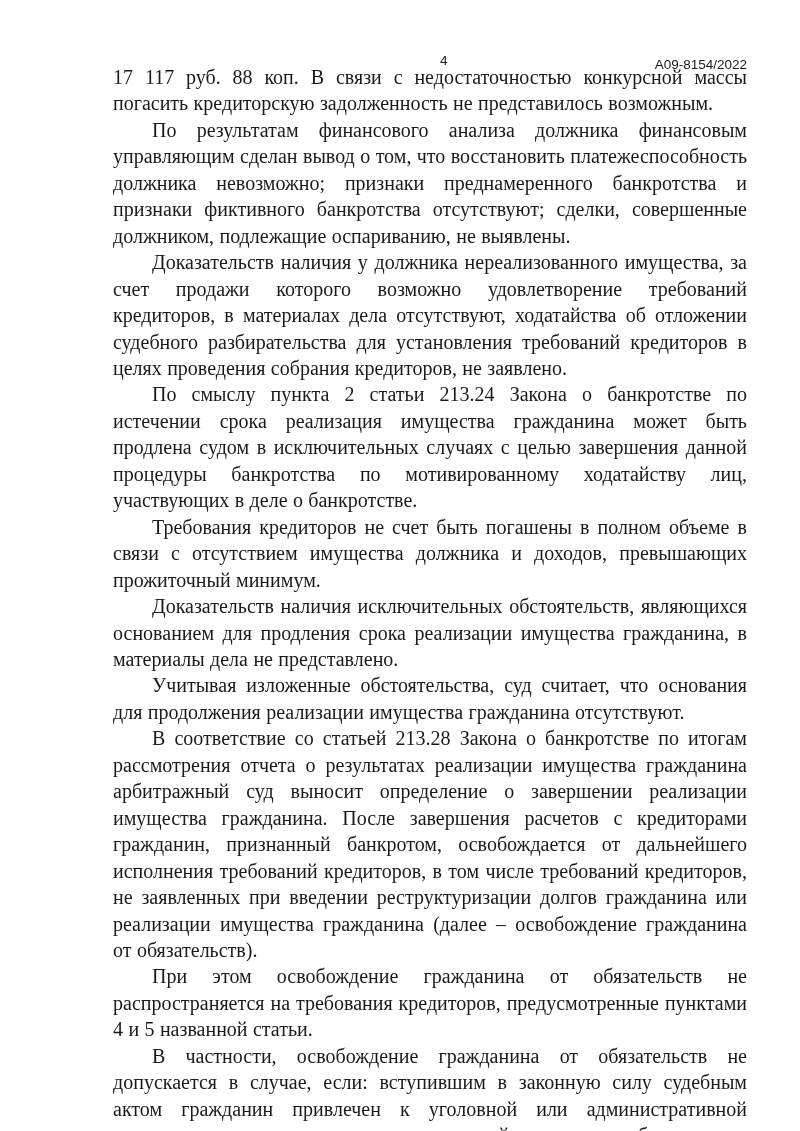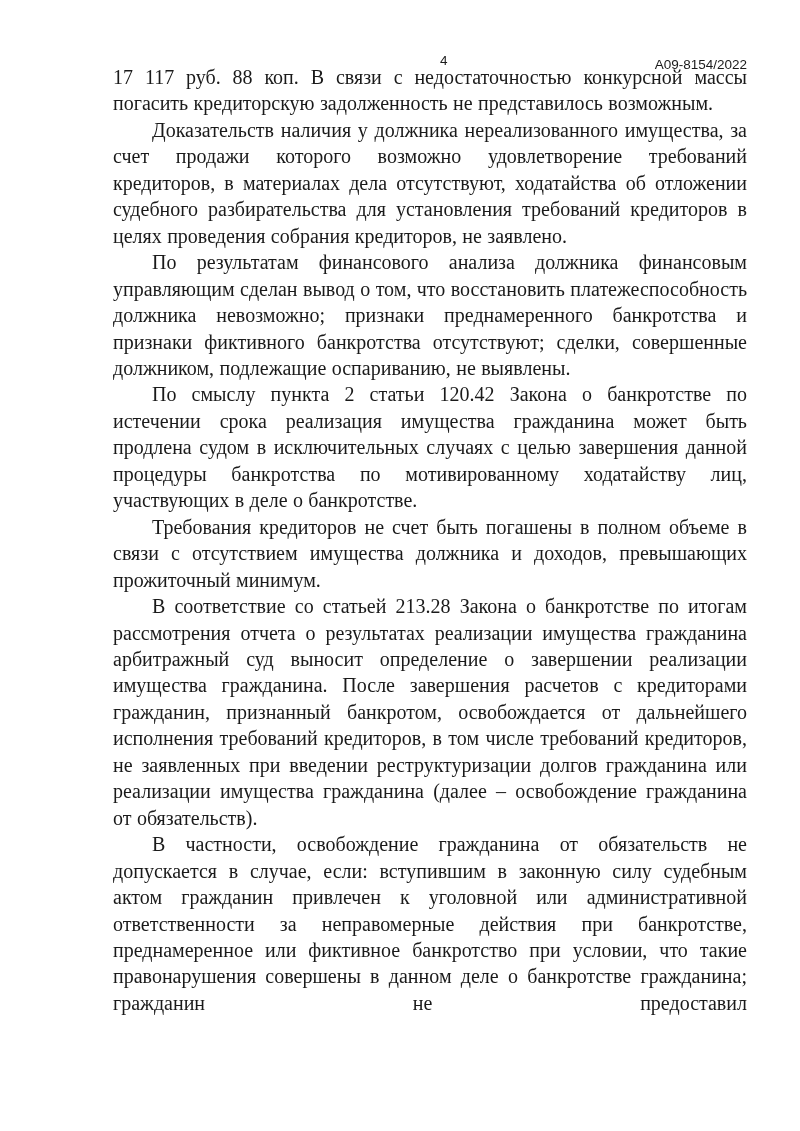--- a/index.html
+++ b/index.html
@@ -65,21 +65,24 @@
 
 <div class="page">
 
   <div class="page-header">
     <span class="page-num">4</span>
     <span class="case-num">А09-8154/2022</span>
   </div>
 
   <div class="doc-body">
     <p class="no-indent">17 117 руб. 88 коп. В связи с недостаточностью конкурсной массы погасить кредиторскую задолженность не представилось возможным.</p>
+    <p>По результатам финансового анализа должника финансовым управляющим сделан вывод о том, что восстановить платежеспособность должника невозможно; признаки преднамеренного банкротства и признаки фиктивного банкротства отсутствуют; сделки, совершенные должником,  подлежащие оспариванию, не выявлены.</p>
     <p>Доказательств наличия у должника нереализованного имущества, за счет продажи которого возможно удовлетворение требований кредиторов, в материалах дела отсутствуют, ходатайства об отложении судебного разбирательства для установления требований кредиторов в целях проведения собрания кредиторов, не заявлено.</p>
-    <p>По результатам финансового анализа должника финансовым управляющим сделан вывод о том, что восстановить платежеспособность должника невозможно; признаки преднамеренного банкротства и признаки фиктивного банкротства отсутствуют; сделки, совершенные должником,  подлежащие оспариванию, не выявлены.</p>
-    <p>По смыслу пункта 2 статьи 120.42 Закона о банкротстве по истечении срока реализация имущества гражданина может быть продлена судом в исключительных случаях с целью завершения данной процедуры банкротства по мотивированному ходатайству лиц, участвующих в деле о банкротстве.</p>
+    <p>По смыслу пункта 2 статьи 213.24 Закона о банкротстве по истечении срока реализация имущества гражданина может быть продлена судом в исключительных случаях с целью завершения данной процедуры банкротства по мотивированному ходатайству лиц, участвующих в деле о банкротстве.</p>
     <p>Требования кредиторов не счет быть погашены в полном объеме в связи с отсутствием имущества должника и доходов, превышающих прожиточный минимум.</p>
+    <p>Доказательств наличия исключительных обстоятельств, являющихся основанием для продления срока реализации имущества гражданина, в материалы дела не представлено.</p>
+    <p>Учитывая изложенные обстоятельства, суд считает, что основания для продолжения реализации имущества гражданина отсутствуют.</p>
     <p>В соответствие со статьей 213.28 Закона о банкротстве по итогам рассмотрения отчета о результатах реализации имущества гражданина арбитражный суд выносит определение о завершении реализации имущества гражданина. После завершения расчетов с кредиторами гражданин, признанный банкротом, освобождается от дальнейшего исполнения требований кредиторов, в том числе требований кредиторов, не заявленных при введении реструктуризации долгов гражданина или реализации имущества гражданина (далее – освобождение гражданина от обязательств).</p>
+    <p>При этом освобождение гражданина от обязательств не распространяется на требования кредиторов, предусмотренные пунктами 4 и 5 названной статьи.</p>
     <p class="justify-last">В частности, освобождение гражданина от обязательств не допускается в случае, если: вступившим в законную силу судебным актом гражданин привлечен к уголовной или административной ответственности за неправомерные действия при банкротстве, преднамеренное или фиктивное банкротство при условии, что такие правонарушения совершены в данном деле о банкротстве гражданина; гражданин не предоставил</p>
   </div>
 
 </div>
 
 </body></html>

